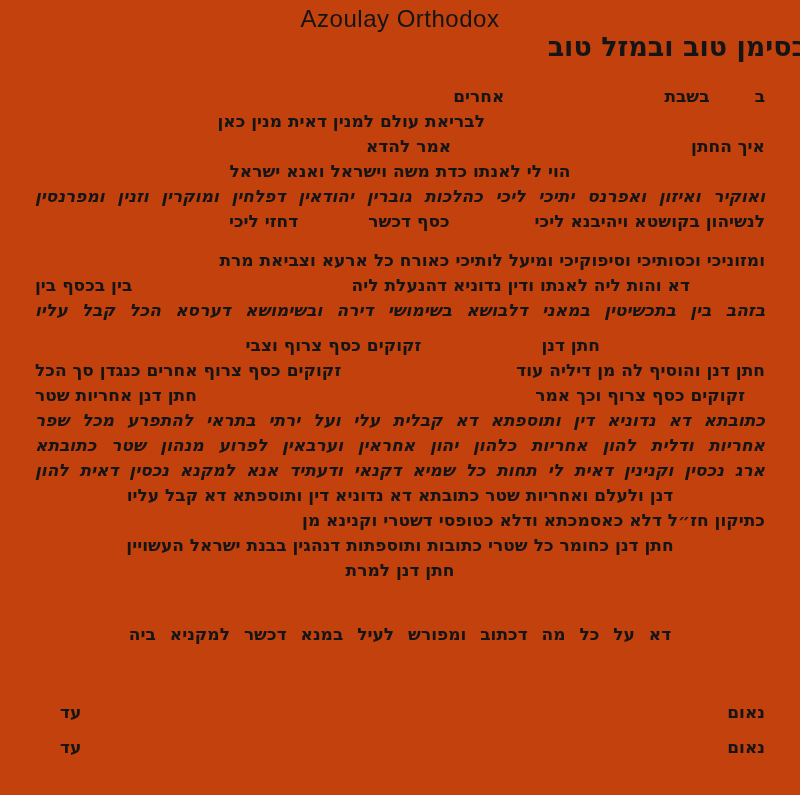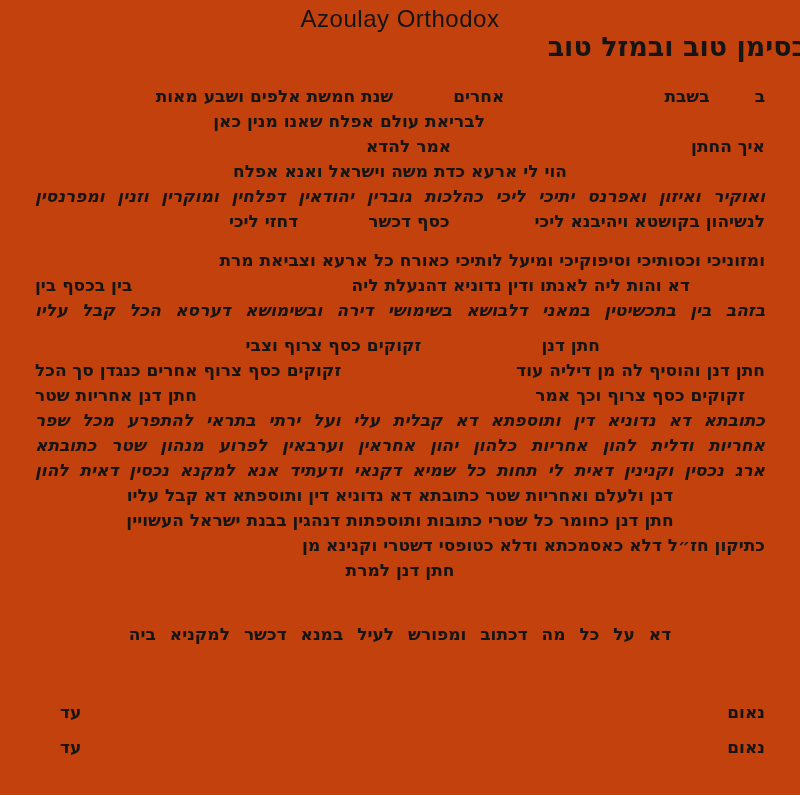--- a/index.html
+++ b/index.html
@@ -68,39 +68,38 @@
 
   <div class="doc-body">
 
     <div class="line">
       <span>ב</span>
       <span class="sp" style="width:45px"></span>
       <span>בשבת</span>
       <span class="sp" style="width:160px"></span>
       <span>אחרים</span>
       <span class="sp" style="width:60px"></span>
-      <span>שנת חמשת אלפים ושבע מאות</span>
       <span class="flexsp"></span>
     </div>
 
     <div class="line">
       <span class="sp" style="width:280px"></span>
-      <span>לבריאת עולם אפלח שאנו מנין כאן</span>
+      <span>לבריאת עולם למנין דאית מנין כאן</span>
       <span class="flexsp"></span>
     </div>
 
     <div class="line">
       <span>איך החתן</span>
       <span class="sp" style="width:240px"></span>
       <span>אמר להדא</span>
       <span class="flexsp"></span>
     </div>
 
     <div class="line center">
-      <span>הוי לי ארעא כדת משה וישראל ואנא אפלח</span>
+      <span>הוי לי לאנתו כדת משה וישראל ואנא ישראל</span>
     </div>
 
     <div class="jline">
       <span>ואוקיר ואיזון ואפרנס יתיכי ליכי כהלכות גוברין יהודאין דפלחין ומוקרין וזנין ומפרנסין</span>
     </div>
 
     <div class="line">
       <span>לנשיהון בקושטא ויהיבנא ליכי</span>
       <span class="sp" style="width:85px"></span>
       <span>כסף דכשר</span>
@@ -153,27 +152,27 @@
       <span>אחריות ודלית להון אחריות כלהון יהון אחראין וערבאין לפרוע מנהון שטר כתובתא</span>
     </div>
     <div class="jline">
       <span>ארג נכסין וקנינין דאית לי תחות כל שמיא דקנאי ודעתיד אנא למקנא נכסין דאית להון</span>
     </div>
 
     <div class="line center">
       <span>דנן ולעלם ואחריות שטר כתובתא דא נדוניא דין ותוספתא דא קבל עליו</span>
     </div>
 
-    <div class="line center">
-      <span>חתן דנן כחומר כל שטרי כתובות ותוספתות דנהגין בבנת ישראל העשויין</span>
-    </div>
-
     <div class="line">
       <span>כתיקון חז״ל דלא כאסמכתא ודלא כטופסי דשטרי וקנינא מן</span>
       <span class="flexsp"></span>
+    </div>
+
+    <div class="line center">
+      <span>חתן דנן כחומר כל שטרי כתובות ותוספתות דנהגין בבנת ישראל העשויין</span>
     </div>
 
     <div class="line center">
       <span>חתן דנן למרת</span>
     </div>
 
     <div class="line center wide-words">
       <span>דא על כל מה דכתוב ומפורש לעיל במנא דכשר למקניא ביה</span>
     </div>
 

